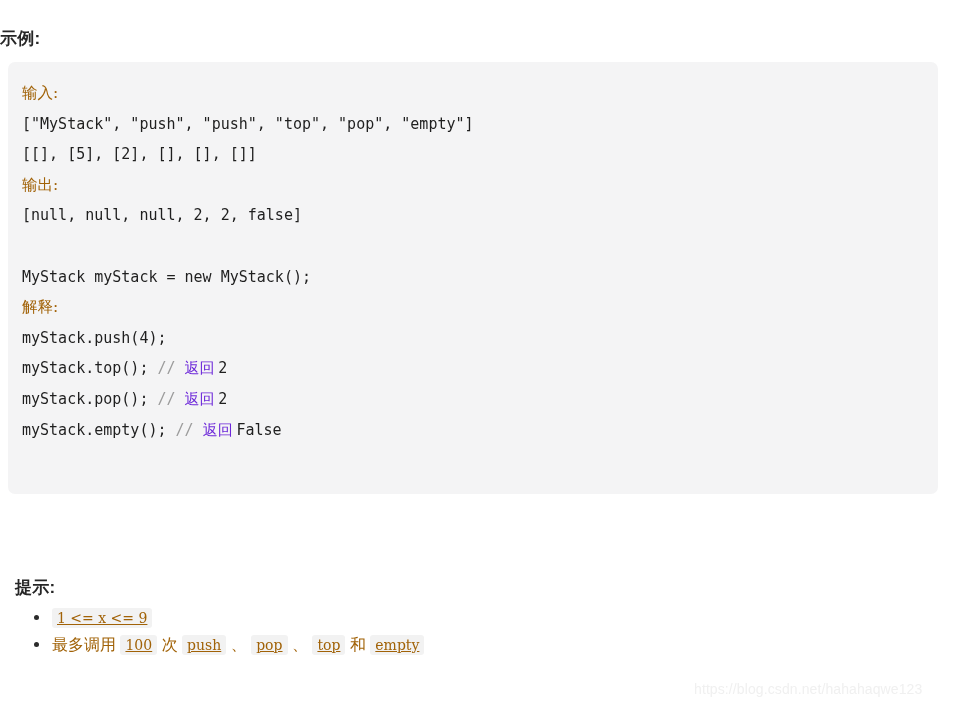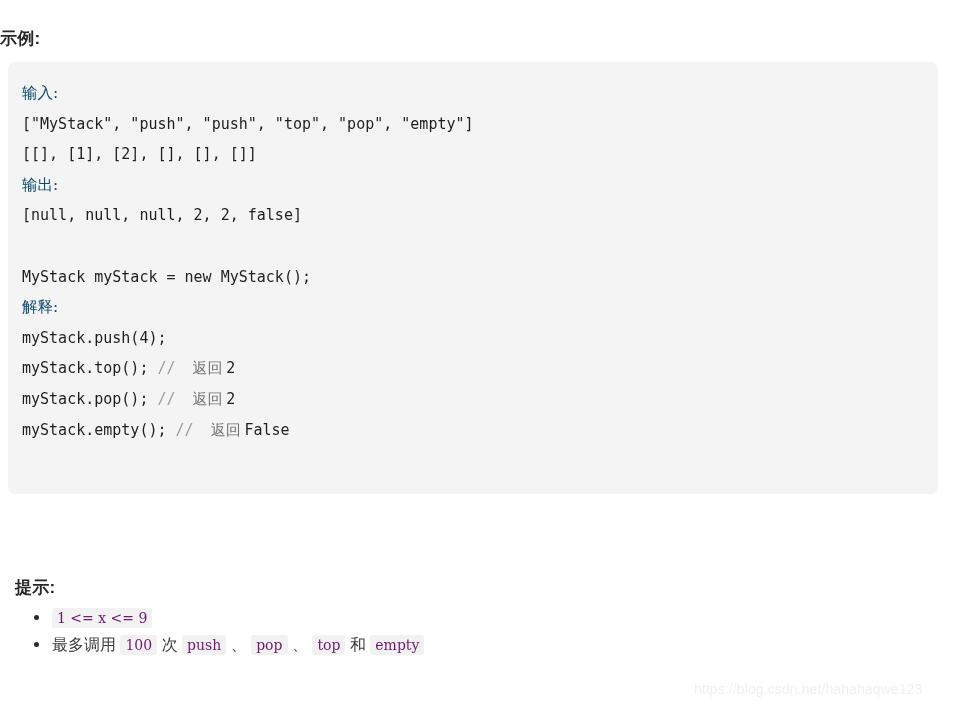--- a/index.html
+++ b/index.html
@@ -57,33 +57,32 @@
     line-height: 30.6px;
     height: 30.6px;
     color: #1f1f1f;
     white-space: pre;
     letter-spacing: 0px;
   }
   .code-line.cjk {
     font-family: "DejaVu Serif", "Liberation Serif", serif;
     font-size: 15.5px;
     font-weight: normal;
-    color: #0c4a6e;
+    color: #a16207;
   }
   .code-line.blank {
     height: 30.6px;
   }
   .cmt {
     color: #9b9b9b;
   }
   .cmt-cjk {
-    color: #737373;
+    color: #6d28d9;
     font-family: Liberation Serif, serif;
     font-size: 15px;
-    margin-left: 8px;
   }
 
   
   .hints-list {
     position: absolute;
     left: 0px;
     top: 604px;
     margin: 0;
     padding: 0;
     list-style: none;
@@ -104,30 +103,31 @@
     left: 34px;
     top: 11px;
     width: 5px;
     height: 5px;
     border-radius: 50%;
     background: #2b2b2b;
   }
   .hint-item .txt {
     font-family: "Liberation Sans", "DejaVu Sans", sans-serif;
     font-size: 16px;
-    color: #404040;
+    color: #a16207;
   }
   code.chip {
     font-family: "DejaVu Serif", "Liberation Serif", serif;
     font-size: 14px;
     background: #f2f2f2;
-    color: #701a75;
+    color: #a16207;
     border-radius: 3px;
     padding: 2px 5px;
     white-space: pre;
+    text-decoration: underline;
   }
 
   
   #watermark {
     position: absolute;
     left: 694px;
     top: 681px;
     font-family: "Liberation Sans", "DejaVu Sans", sans-serif;
     font-size: 14px;
     color: #f0f0f0;
@@ -138,21 +138,21 @@
 </style>
 </head>
 <body>
 
 <h2 id="example-heading" class="section-heading">示例:</h2>
 
 <div class="code-block">
   <div id="code-lines">
       <div class="code-line cjk">输入:</div>
       <div class="code-line">["MyStack", "push", "push", "top", "pop", "empty"]</div>
-      <div class="code-line">[[], [1], [2], [], [], []]</div>
+      <div class="code-line">[[], [5], [2], [], [], []]</div>
       <div class="code-line cjk">输出:</div>
       <div class="code-line">[null, null, null, 2, 2, false]</div>
       <div class="code-line blank">&nbsp;</div>
       <div class="code-line">MyStack myStack = new MyStack();</div>
       <div class="code-line cjk">解释:</div>
       <div class="code-line">myStack.push(4);</div>
       <div class="code-line"><span>myStack.top(); </span><span class="cmt">// </span><span class="cmt-cjk">返回 </span><span>2</span></div>
       <div class="code-line"><span>myStack.pop(); </span><span class="cmt">// </span><span class="cmt-cjk">返回 </span><span>2</span></div>
       <div class="code-line"><span>myStack.empty(); </span><span class="cmt">// </span><span class="cmt-cjk">返回 </span><span>False</span></div>
     </div>

